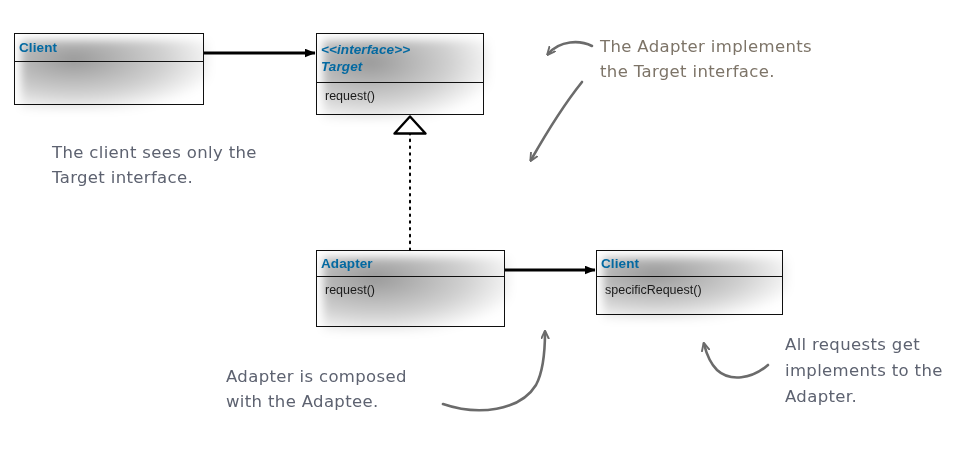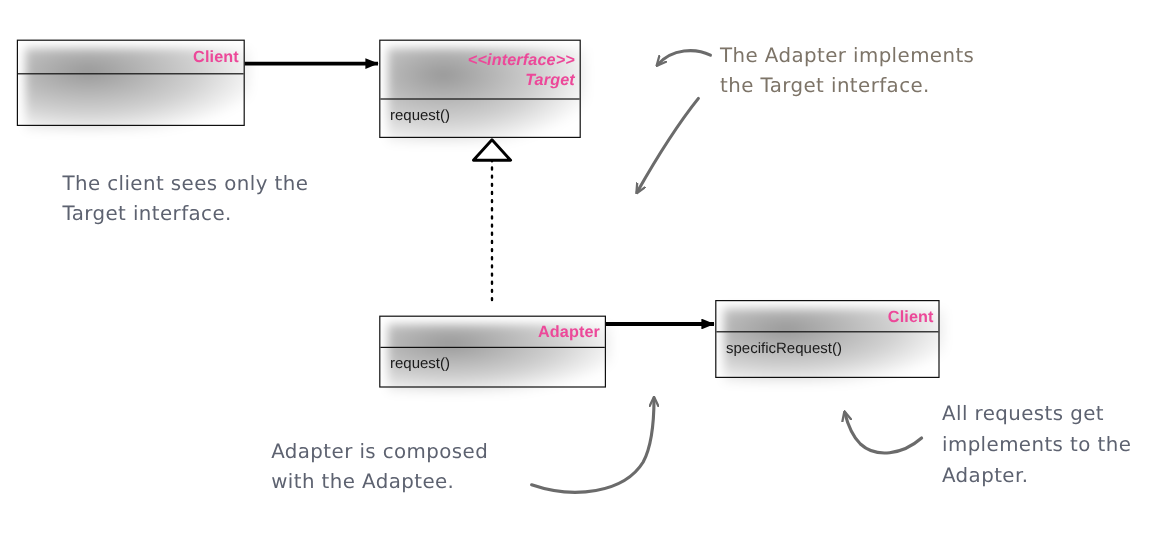--- a/index.html
+++ b/index.html
@@ -39,27 +39,27 @@
        radial-gradient(ellipse at 28% 28%, rgba(0,0,0,0.40) 0%, rgba(0,0,0,0.18) 48%, rgba(0,0,0,0.0) 78%);
     filter: blur(4px);
     z-index: -1;
   }
   .uml-head {
     box-sizing: border-box;
     width: 100%;
     text-align: center;
     font-weight: bold;
     font-size: 13.5px;
-    color: #ec4899;
+    color: #0369a1;
     letter-spacing: 0.1px;
     padding: 4px 4px 4px 4px;
     border-bottom: 1.6px solid #101010;
     display: flex;
     flex-direction: column;
-    align-items: flex-end;
+    align-items: flex-start;
     justify-content: center;
   }
   .uml-stereo {
     font-style: italic;
     font-weight: bold;
     font-size: 13.5px;
     line-height: 17px;
   }
   .uml-iname {
     font-style: italic;
@@ -114,21 +114,21 @@
   </div>
 
   <div class="uml-box" id="box-target" style="left:316px; top:33px; width:168px; height:82px;">
     <div class="uml-head" style="height:49px;">
       <span class="uml-stereo">&lt;&lt;interface&gt;&gt;</span>
       <span class="uml-iname">Target</span>
     </div>
     <div class="uml-body">request()</div>
   </div>
 
-  <div class="uml-box" id="box-adapter" style="left:316px; top:263px; width:189px; height:60px;">
+  <div class="uml-box" id="box-adapter" style="left:316px; top:250px; width:189px; height:77px;">
     <div class="uml-head" style="height:26px;">
       <span>Adapter</span>
     </div>
     <div class="uml-body">request()</div>
   </div>
 
   <div class="uml-box" id="box-adaptee" style="left:596px; top:250px; width:187px; height:65px;">
     <div class="uml-head" style="height:26px;">
       <span>Client</span>
     </div>

